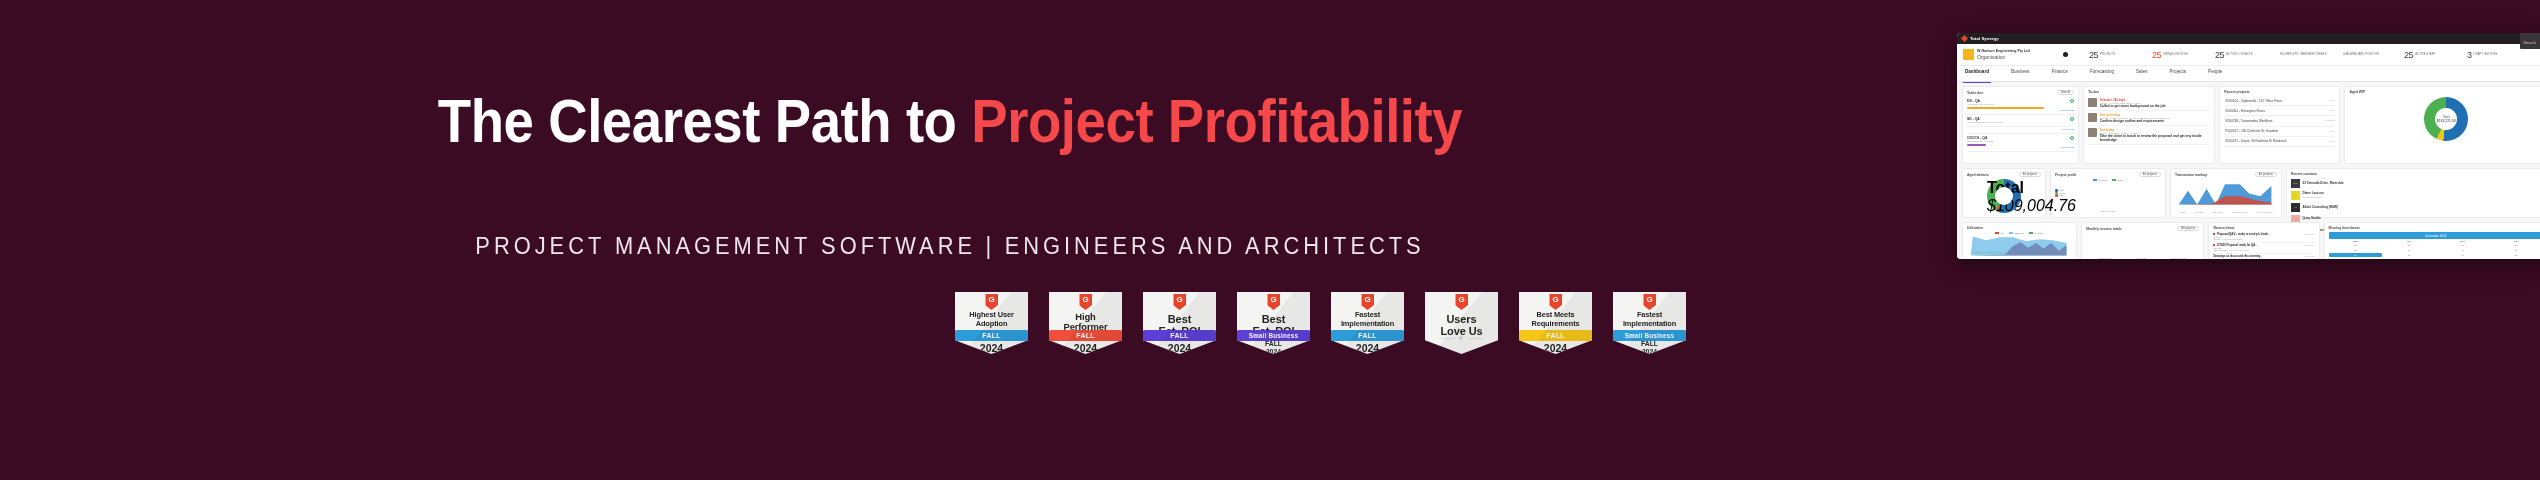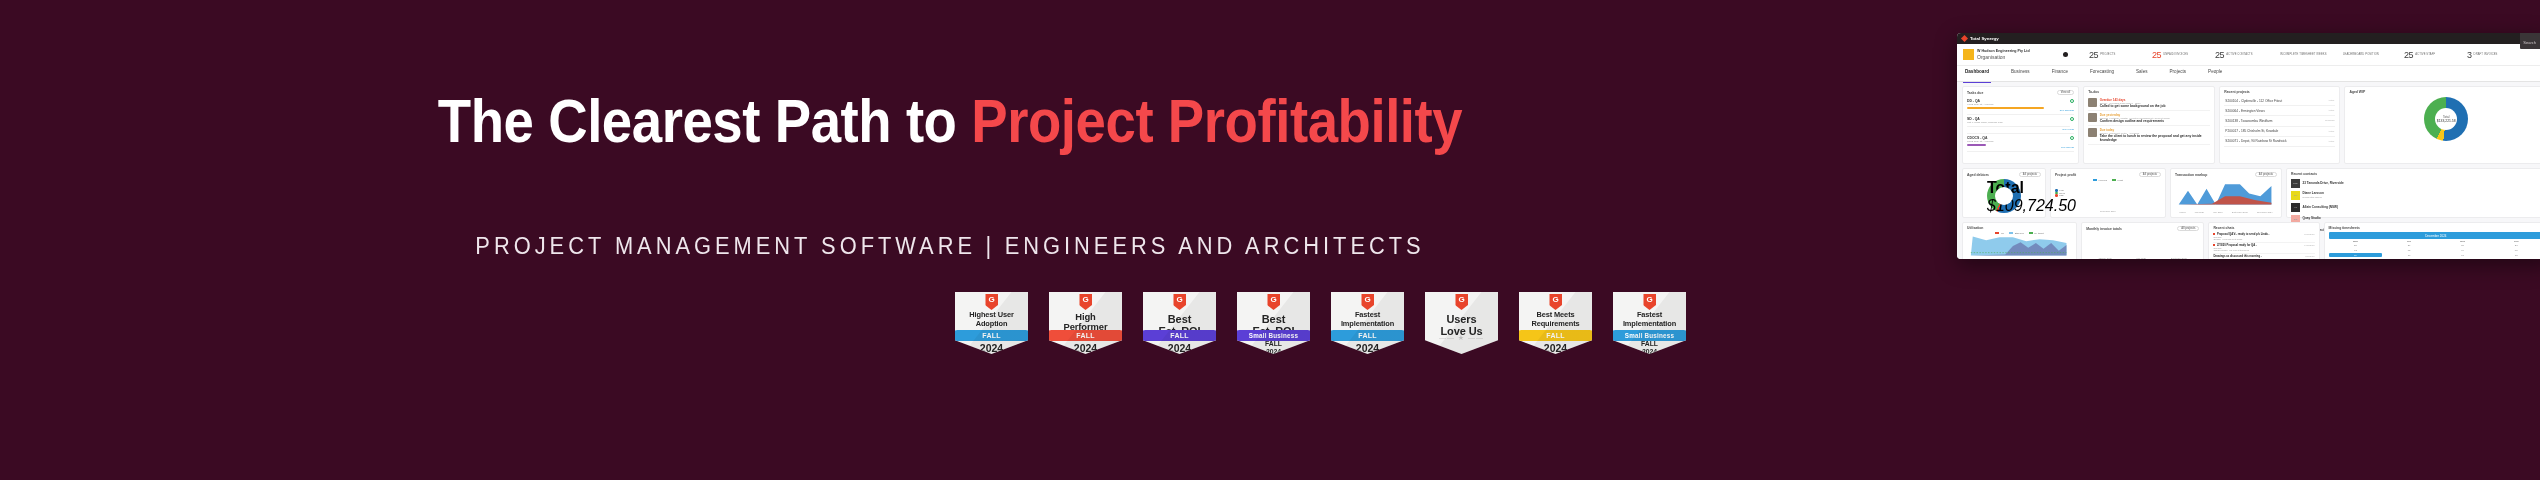--- a/index.html
+++ b/index.html
@@ -475,21 +475,21 @@
       <div class="row row2">
         <div class="card debtors">
           <div class="card-h">
             <span>Aged debtors</span>
             <span class="pill">All projects</span>
           </div>
           <div style="position:relative">
             <div class="donut2" style="background:conic-gradient(#1F6FB2 0 56%, #E8442B 56% 58%, #4CAF50 58% 100%)">
               <span class="ctr">
                 <b>Total</b>
-                <i>$109,724.50</i>
+                <i>$109,004.76</i>
               </span>
             </div>
             <div class="legend" id="debtlegend">
                 <div><i style="background:#1F6FB2"></i>0-30</div>
                 <div><i style="background:#4CAF50"></i>31-60</div>
                 <div><i style="background:#E8442B"></i>121+</div>
               </div>
           </div>
         </div>
 

